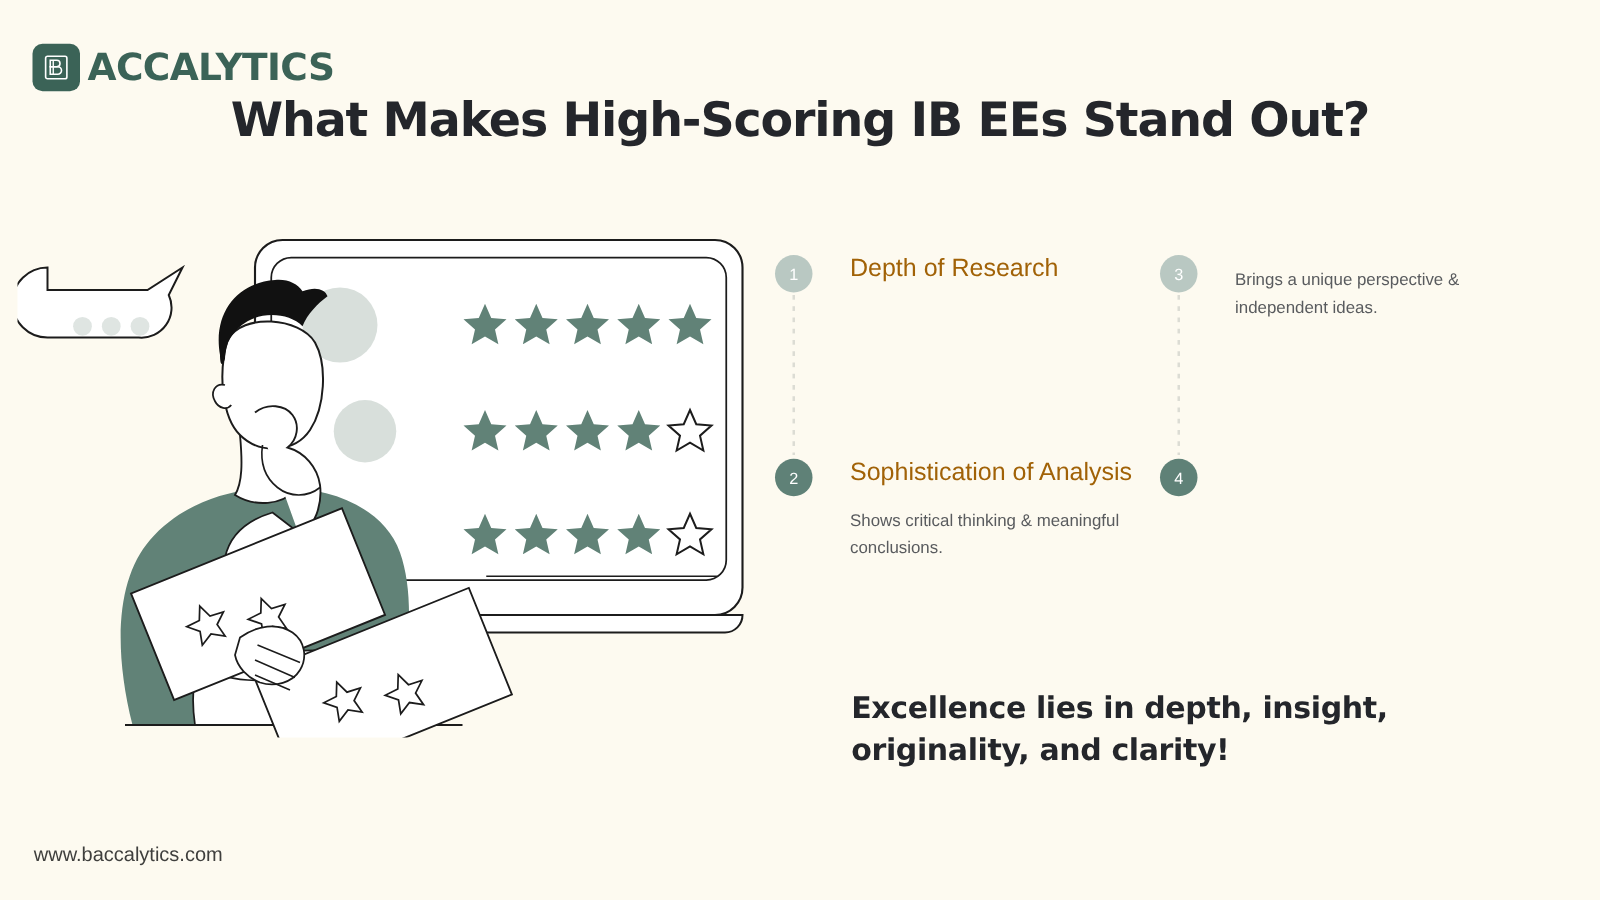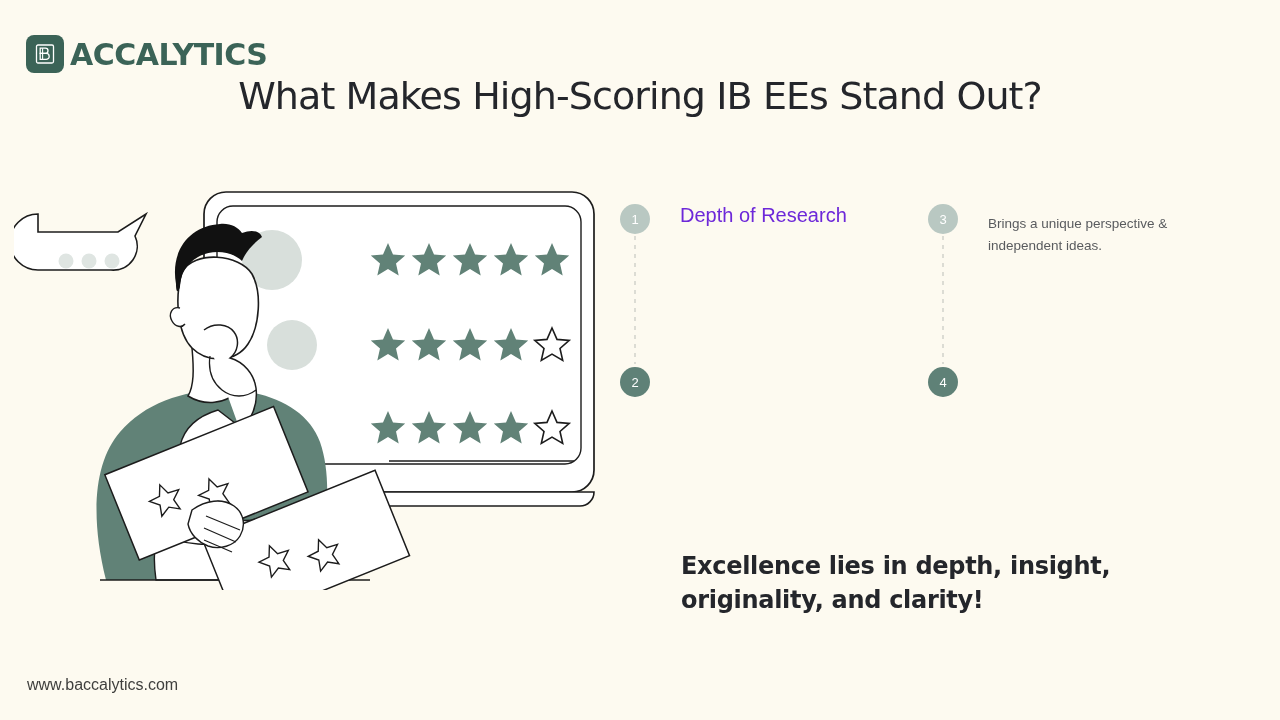--- a/index.html
+++ b/index.html
@@ -42,21 +42,21 @@
   }
 
   
   .page-title {
     position: absolute;
     left: 0;
     right: 0;
     top: 74px;
     text-align: center;
     font-size: 38px;
-    font-weight: normal;
+    font-weight: bold;
     color: #24262b;
     font-family: "DejaVu Sans", sans-serif;
     letter-spacing: -0.9px;
   }
 
   
   .illustration {
     position: absolute;
     left: 14px;
     top: 180px;
@@ -107,21 +107,21 @@
     background-image: linear-gradient(to bottom, #dcdcd4 0 4px, transparent 4px 9px);
     background-size: 2px 9px;
     background-repeat: repeat-y;
   }
 
   .point-body {
     margin-left: 60px;
   }
   .point-title {
     font-size: 20px;
-    color: #6d28d9;
+    color: #a16207;
     line-height: 1.28;
     margin-top: -1px;
   }
   .point-desc {
     font-size: 13.5px;
     color: #595b5e;
     line-height: 1.62;
     margin-top: 9px;
   }
   .p2 .point-desc, .p4 .point-desc { margin-top: 14px; }
@@ -272,20 +272,24 @@
   <div class="point p1">
     <span class="badge badge-light">1</span>
     <span class="connector"></span>
     <div class="point-body">
       <div class="point-title">Depth of Research</div>
     </div>
   </div>
 
   <div class="point p2">
     <span class="badge badge-dark">2</span>
+    <div class="point-body">
+      <div class="point-title">Sophistication of Analysis</div>
+      <div class="point-desc">Shows critical thinking &amp; meaningful conclusions.</div>
+    </div>
   </div>
 
   <div class="point p3">
     <span class="badge badge-light">3</span>
     <span class="connector"></span>
     <div class="point-body">
       <div class="point-desc">Brings a unique perspective &amp; independent ideas.</div>
     </div>
   </div>
 

